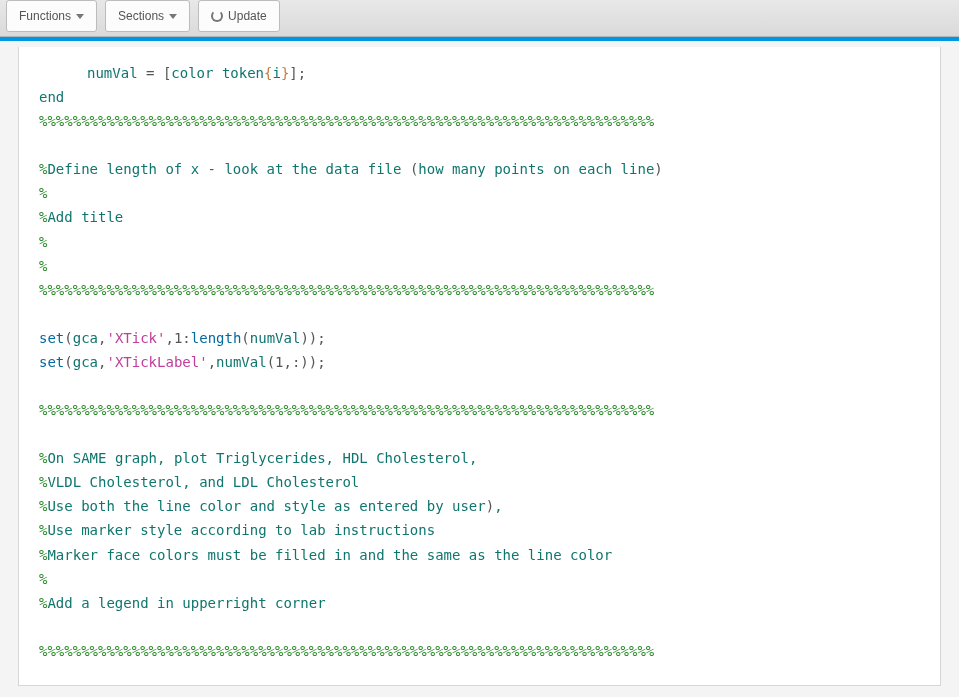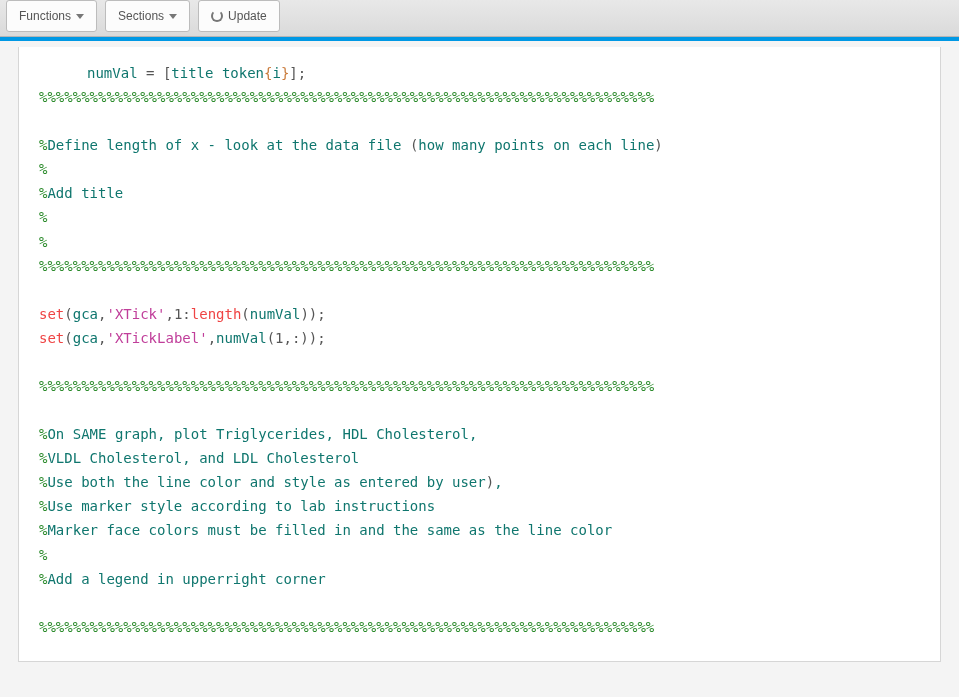--- a/index.html
+++ b/index.html
@@ -63,21 +63,21 @@
     color: #222;
     overflow: auto;
     max-height: 655px;
   }
   .code-line { white-space: pre; }
   .indent-1 { padding-left: 48px; }
   .tok-kw { color: #0f766e; }        
   .tok-str { color: #c03e9a; }       
   .tok-com { color: #2a8a2a; }       
   .tok-comtxt { color: #0f766e; }    
-  .tok-fn { color: #ef4444; }
+  .tok-fn { color: #0369a1; }
   .tok-op { color: #555; }
   .tok-brace { color: #c97a3a; }
 </style>
 </head>
 <body>
 
 <div class="toolbar">
   <div class="toolbar-btn">
     <span>Functions</span>
     <span class="caret-down-icon"></span>
@@ -89,22 +89,23 @@
   <div class="toolbar-btn">
     <span class="refresh-icon"></span>
     <span>Update</span>
   </div>
 </div>
 <div class="blue-strip"></div>
 
 <div class="editor-wrap">
   <div class="editor">
 
-    <div class="code-line indent-1"><span class="tok-kw">numVal</span><span class="tok-op"> = </span><span class="tok-op">[</span><span class="tok-kw">title token</span><span class="tok-brace">{</span><span class="tok-kw">i</span><span class="tok-brace">}</span><span class="tok-op">]</span><span class="tok-op">;</span></div>
+    <div class="code-line indent-1"><span class="tok-kw">numVal</span><span class="tok-op"> = </span><span class="tok-op">[</span><span class="tok-kw">color token</span><span class="tok-brace">{</span><span class="tok-kw">i</span><span class="tok-brace">}</span><span class="tok-op">]</span><span class="tok-op">;</span></div>
 
+    <div class="code-line"><span class="tok-kw">end</span></div>
 
     <div class="code-line"><span class="tok-com">%%%%%%%%%%%%%%%%%%%%%%%%%%%%%%%%%%%%%%%%%%%%%%%%%%%%%%%%%%%%%%%%%%%%%%%%%</span></div>
 
     <div class="code-line"><span></span>&nbsp;</div>
 
     <div class="code-line"><span class="tok-com">%</span><span class="tok-comtxt">Define length of x - look at the data file </span><span class="tok-op">(</span><span class="tok-comtxt">how many points on each line</span><span class="tok-op">)</span></div>
 
     <div class="code-line"><span class="tok-com">%</span></div>
 
     <div class="code-line"><span class="tok-com">%</span><span class="tok-comtxt">Add title</span></div>

